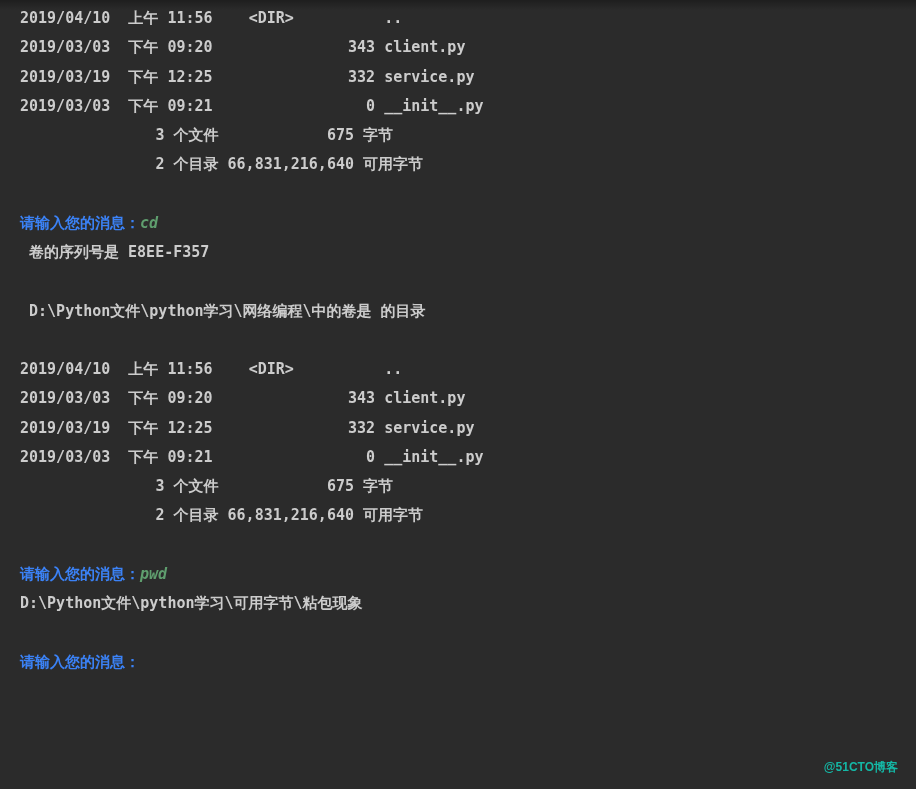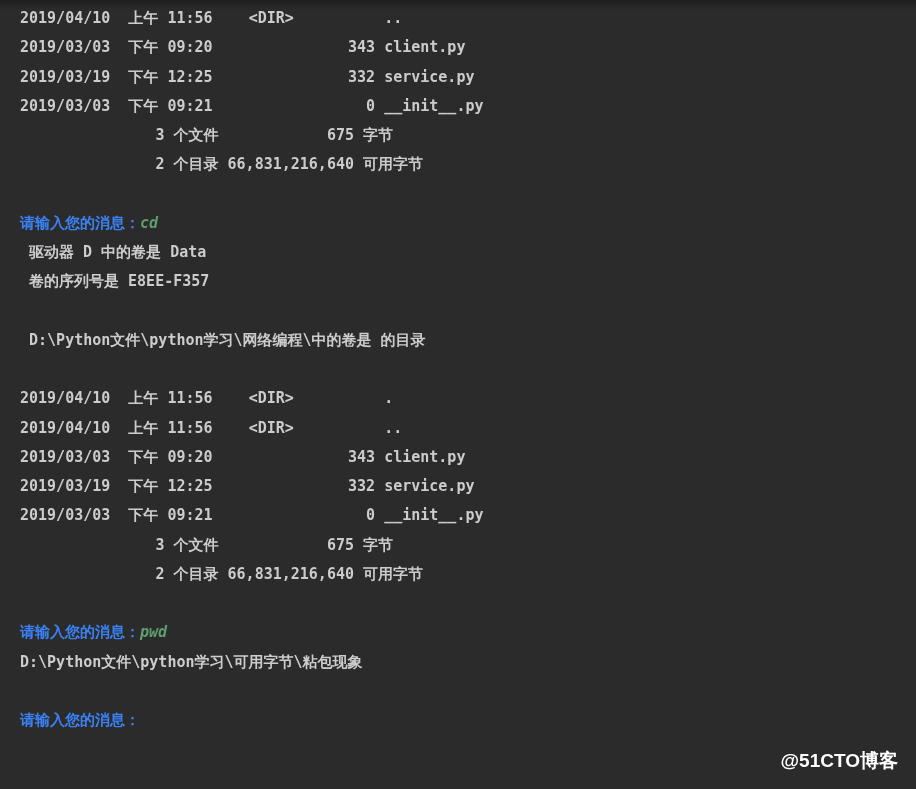--- a/index.html
+++ b/index.html
@@ -37,44 +37,42 @@
       left: 0;
       right: 0;
       height: 10px;
       background: linear-gradient(to bottom, rgba(0,0,0,0.3), transparent);
       pointer-events: none;
     }
     .watermark {
       position: absolute;
       bottom: 10px;
       right: 18px;
-      color: #ffffff;
-      font-size: 19px;
+      color: #14b8a6;
+      font-size: 12px;
       font-family: sans-serif;
     }
   </style>
 </head>
 <body>
 
 <div class="gradient-top"></div>
 <div id="terminal">
     <div class="line">2019/04/10  上午 11:56    &lt;DIR&gt;          ..</div>
     <div class="line">2019/03/03  下午 09:20               343 client.py</div>
     <div class="line">2019/03/19  下午 12:25               332 service.py</div>
     <div class="line">2019/03/03  下午 09:21                 0 __init__.py</div>
     <div class="line">               3 个文件            675 字节</div>
     <div class="line">               2 个目录 66,831,216,640 可用字节</div>
     <div class="line">&nbsp;</div>
     <div class="line"><span class="prompt-text">请输入您的消息：</span><span class="green-italic">cd</span></div>
-    <div class="line"> 驱动器 D 中的卷是 Data</div>
     <div class="line"> 卷的序列号是 E8EE-F357</div>
     <div class="line">&nbsp;</div>
     <div class="line"> D:\Python文件\python学习\网络编程\中的卷是 的目录</div>
     <div class="line">&nbsp;</div>
-    <div class="line">2019/04/10  上午 11:56    &lt;DIR&gt;          .</div>
     <div class="line">2019/04/10  上午 11:56    &lt;DIR&gt;          ..</div>
     <div class="line">2019/03/03  下午 09:20               343 client.py</div>
     <div class="line">2019/03/19  下午 12:25               332 service.py</div>
     <div class="line">2019/03/03  下午 09:21                 0 __init__.py</div>
     <div class="line">               3 个文件            675 字节</div>
     <div class="line">               2 个目录 66,831,216,640 可用字节</div>
     <div class="line">&nbsp;</div>
     <div class="line"><span class="prompt-text">请输入您的消息：</span><span class="green-italic">pwd</span></div>
     <div class="line">D:\Python文件\python学习\可用字节\粘包现象</div>
     <div class="line">&nbsp;</div>

